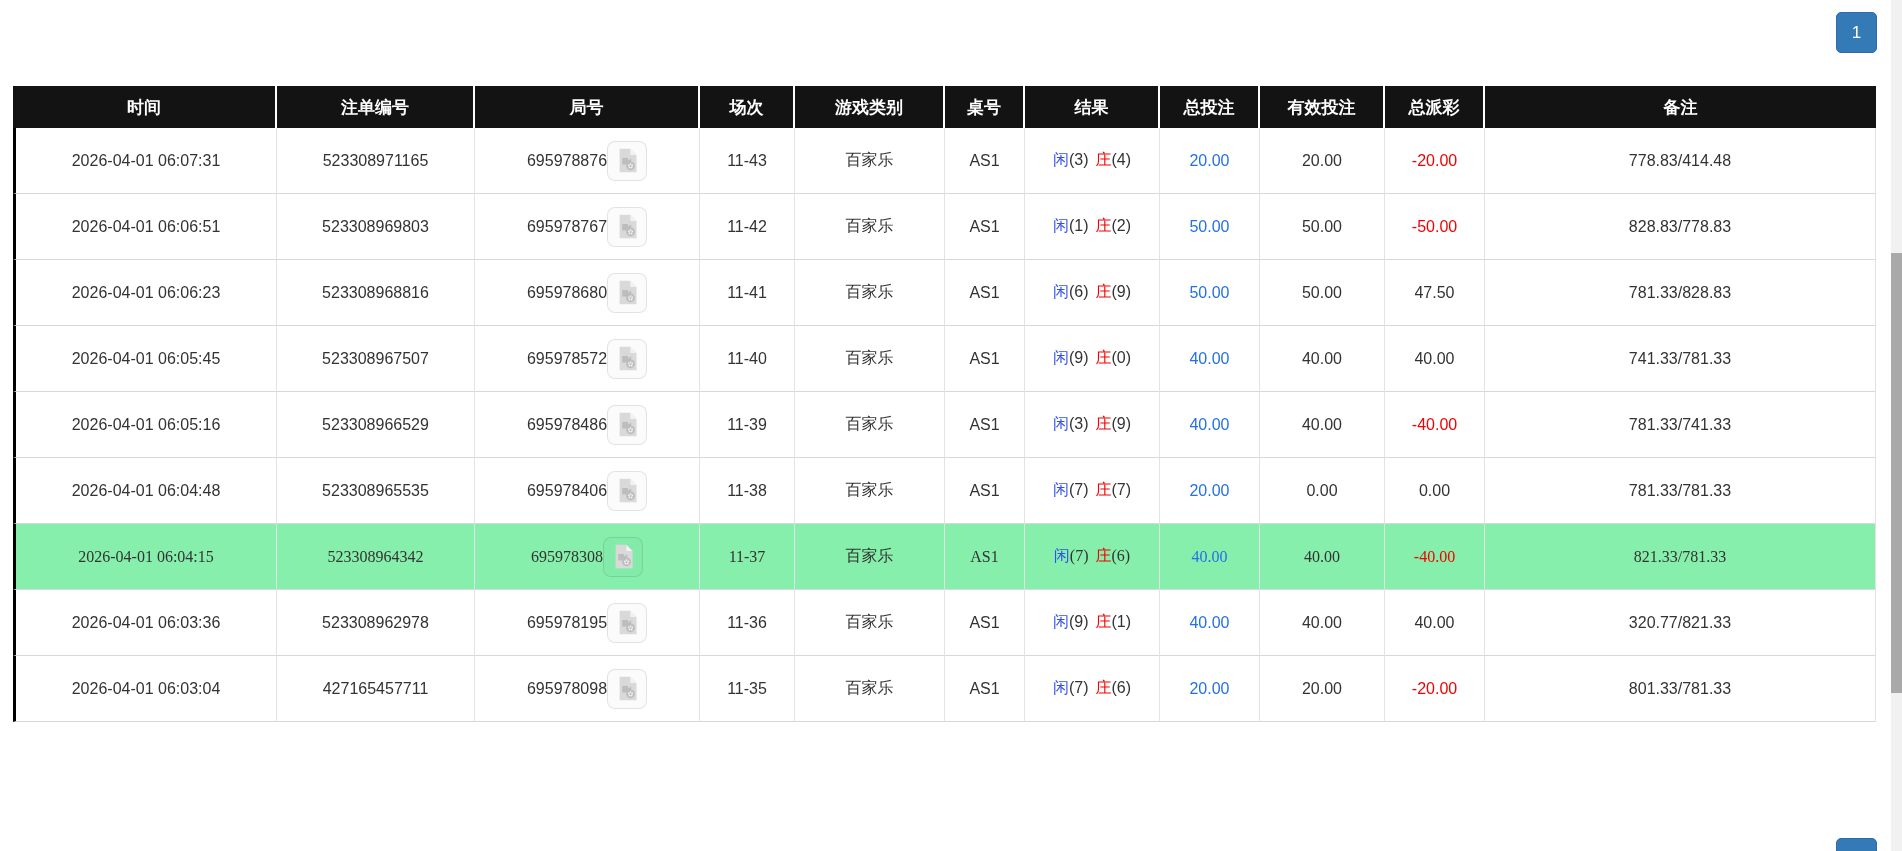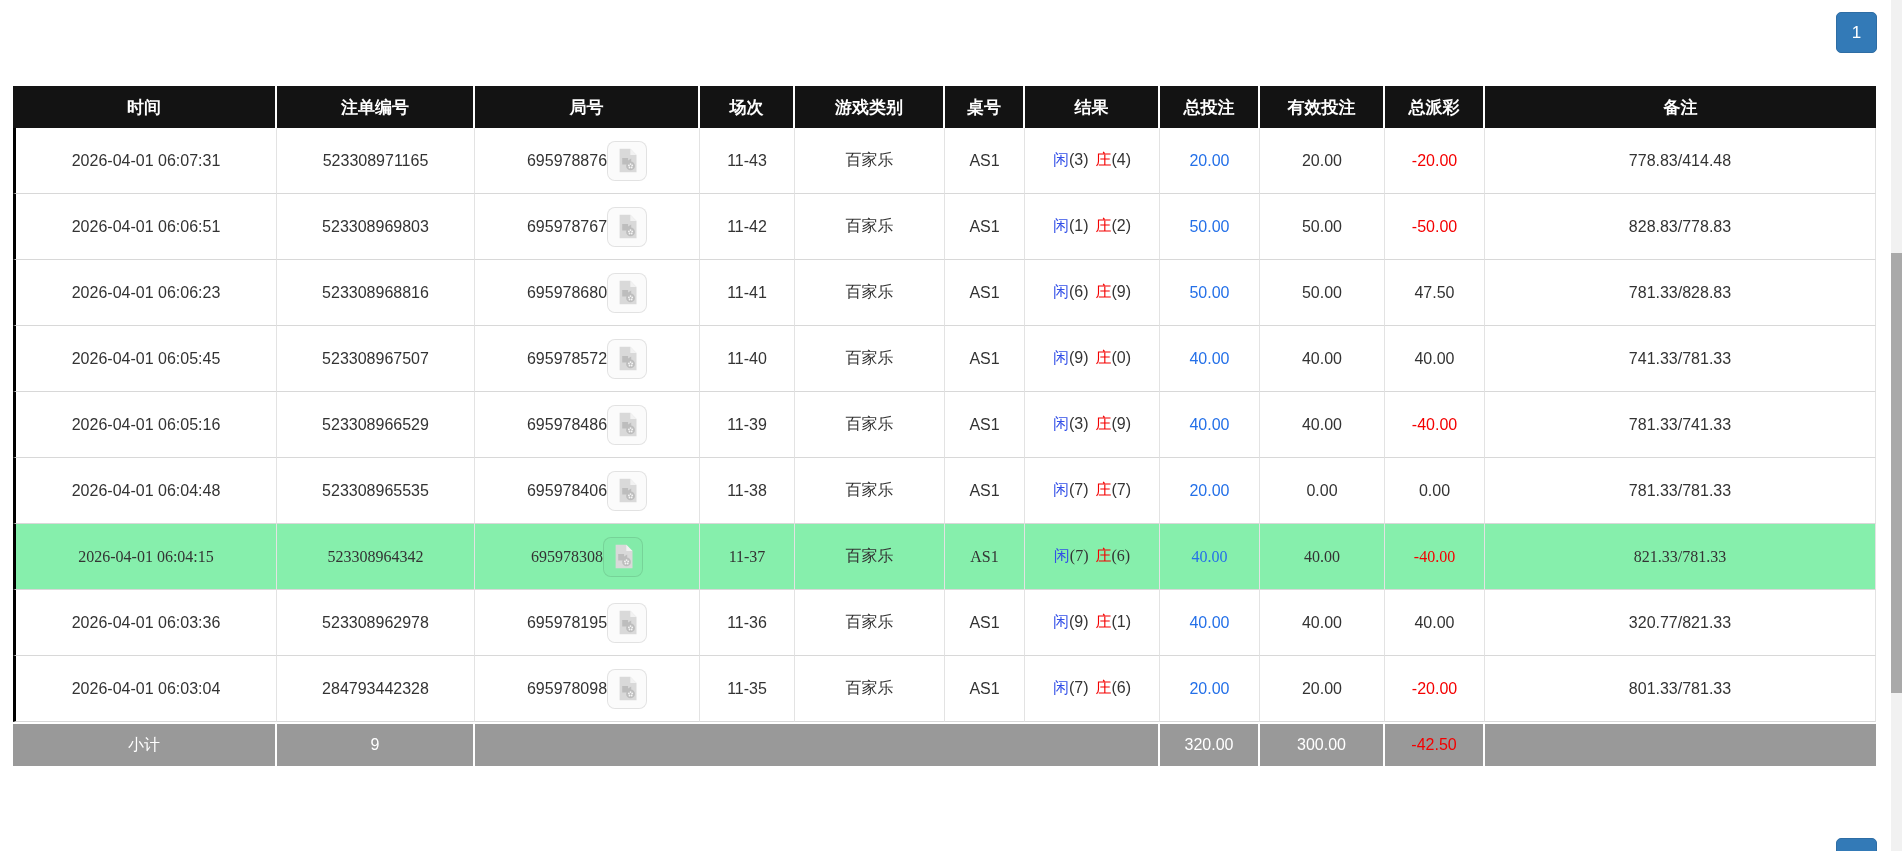--- a/index.html
+++ b/index.html
@@ -343,21 +343,21 @@
     <td>
       <span class="res-player">闲</span><span class="res-score">(9)</span><span class="res-banker">庄</span><span class="res-score">(1)</span>
     </td>
     <td class="blue-val">40.00</td>
     <td>40.00</td>
     <td>40.00</td>
     <td>320.77/821.33</td>
   </tr>
         <tr>
     <td>2026-04-01 06:03:04</td>
-    <td>284793442328</td>
+    <td>427165457711</td>
     <td>
       <span class="round-cell-inner">
         <span>695978098</span>
         <span class="icon-btn">
           <svg viewBox="0 0 24 24" width="27" height="27" aria-hidden="true">
             <path d="M5 1.5h9.5L20 7v15.5H5z" fill="#d9d9d9"></path>
             <path d="M14.5 1.5L20 7h-5.5z" fill="#f2f2f2"></path>
             <path d="M7.3 9.8h5.2v2.1l2.8-1.7v5l-2.8-1.7v2.1H7.3z" fill="#bdbdbd"></path>
             <circle cx="14.7" cy="16.8" r="3.9" fill="#bdbdbd"></circle>
             <circle cx="14.7" cy="15.2" r="0.8" fill="#f5f5f5"></circle>
@@ -375,29 +375,20 @@
     <td>
       <span class="res-player">闲</span><span class="res-score">(7)</span><span class="res-banker">庄</span><span class="res-score">(6)</span>
     </td>
     <td class="blue-val">20.00</td>
     <td>20.00</td>
     <td class="neg">-20.00</td>
     <td>801.33/781.33</td>
   </tr>
       </tbody>
     <tfoot id="table-foot">
-        <tr>
-    <td>小计</td>
-    <td>9</td>
-    <td colspan="5"></td>
-    <td>320.00</td>
-    <td>300.00</td>
-    <td class="neg">-42.50</td>
-    <td></td>
-  </tr>
       </tfoot>
   </table>
 
   <div class="page-btn bottom">1</div>
 
   <div class="scrollbar-track">
     <div class="scrollbar-thumb"></div>
   </div>
 </div>
 

